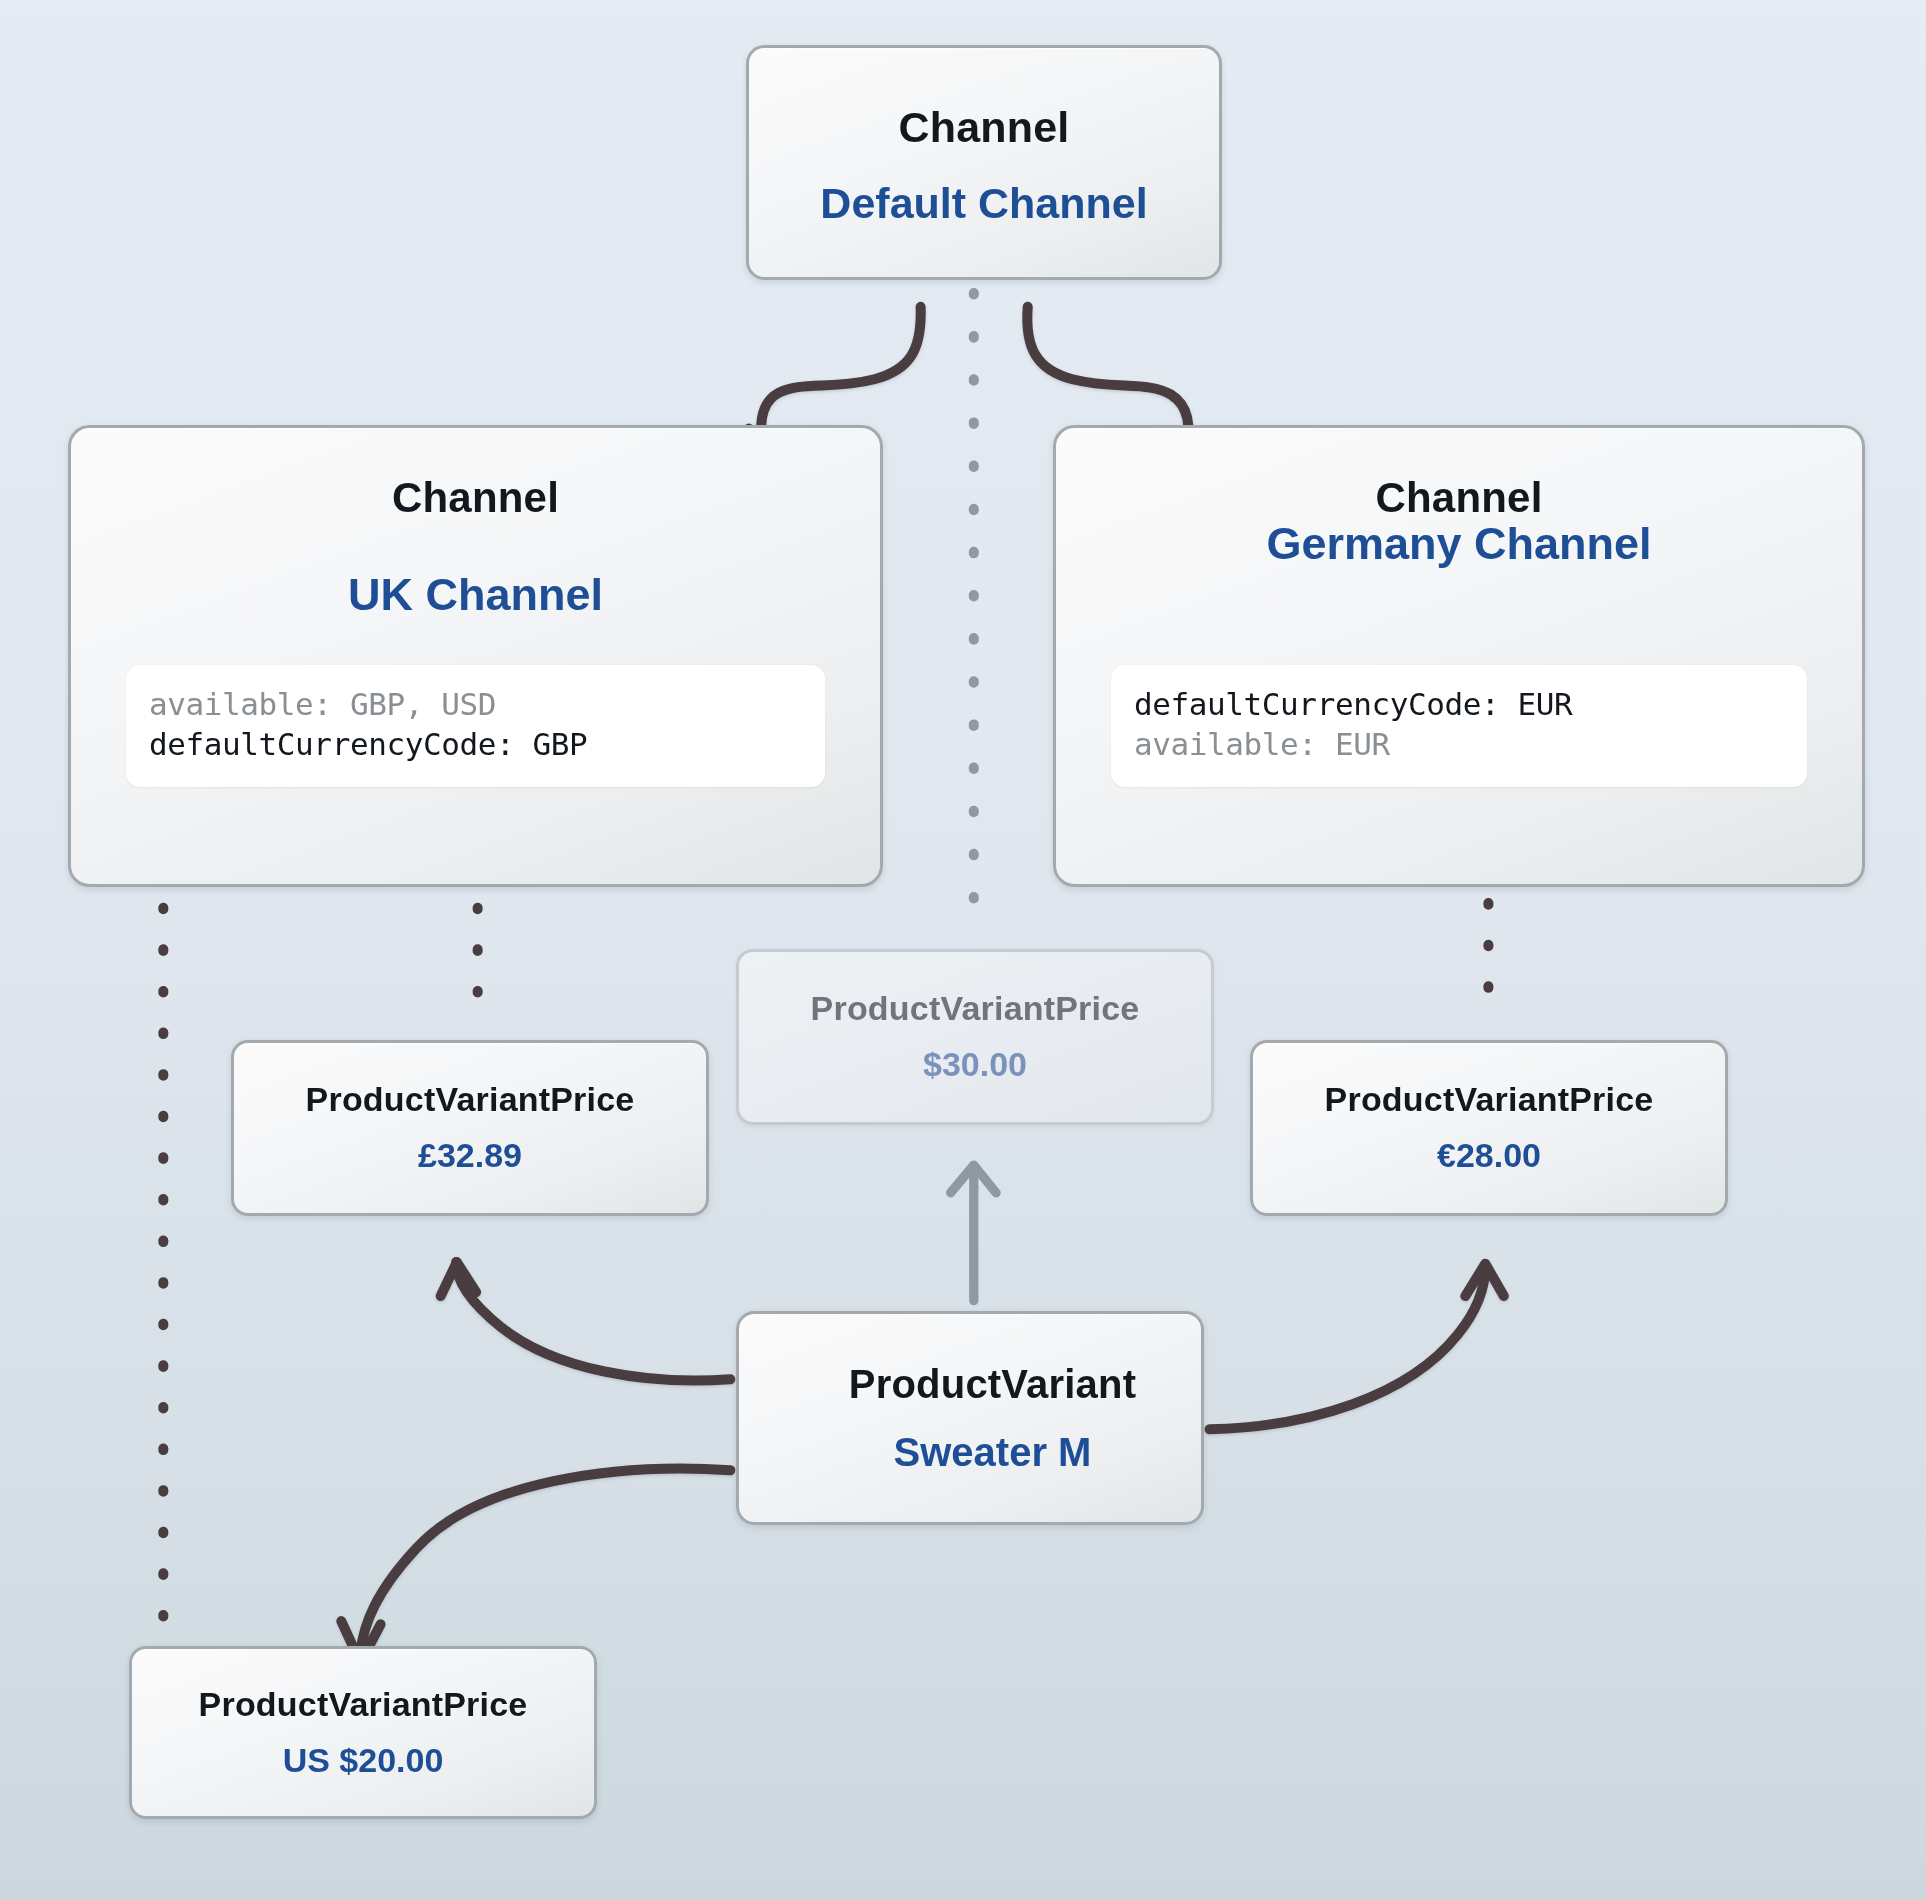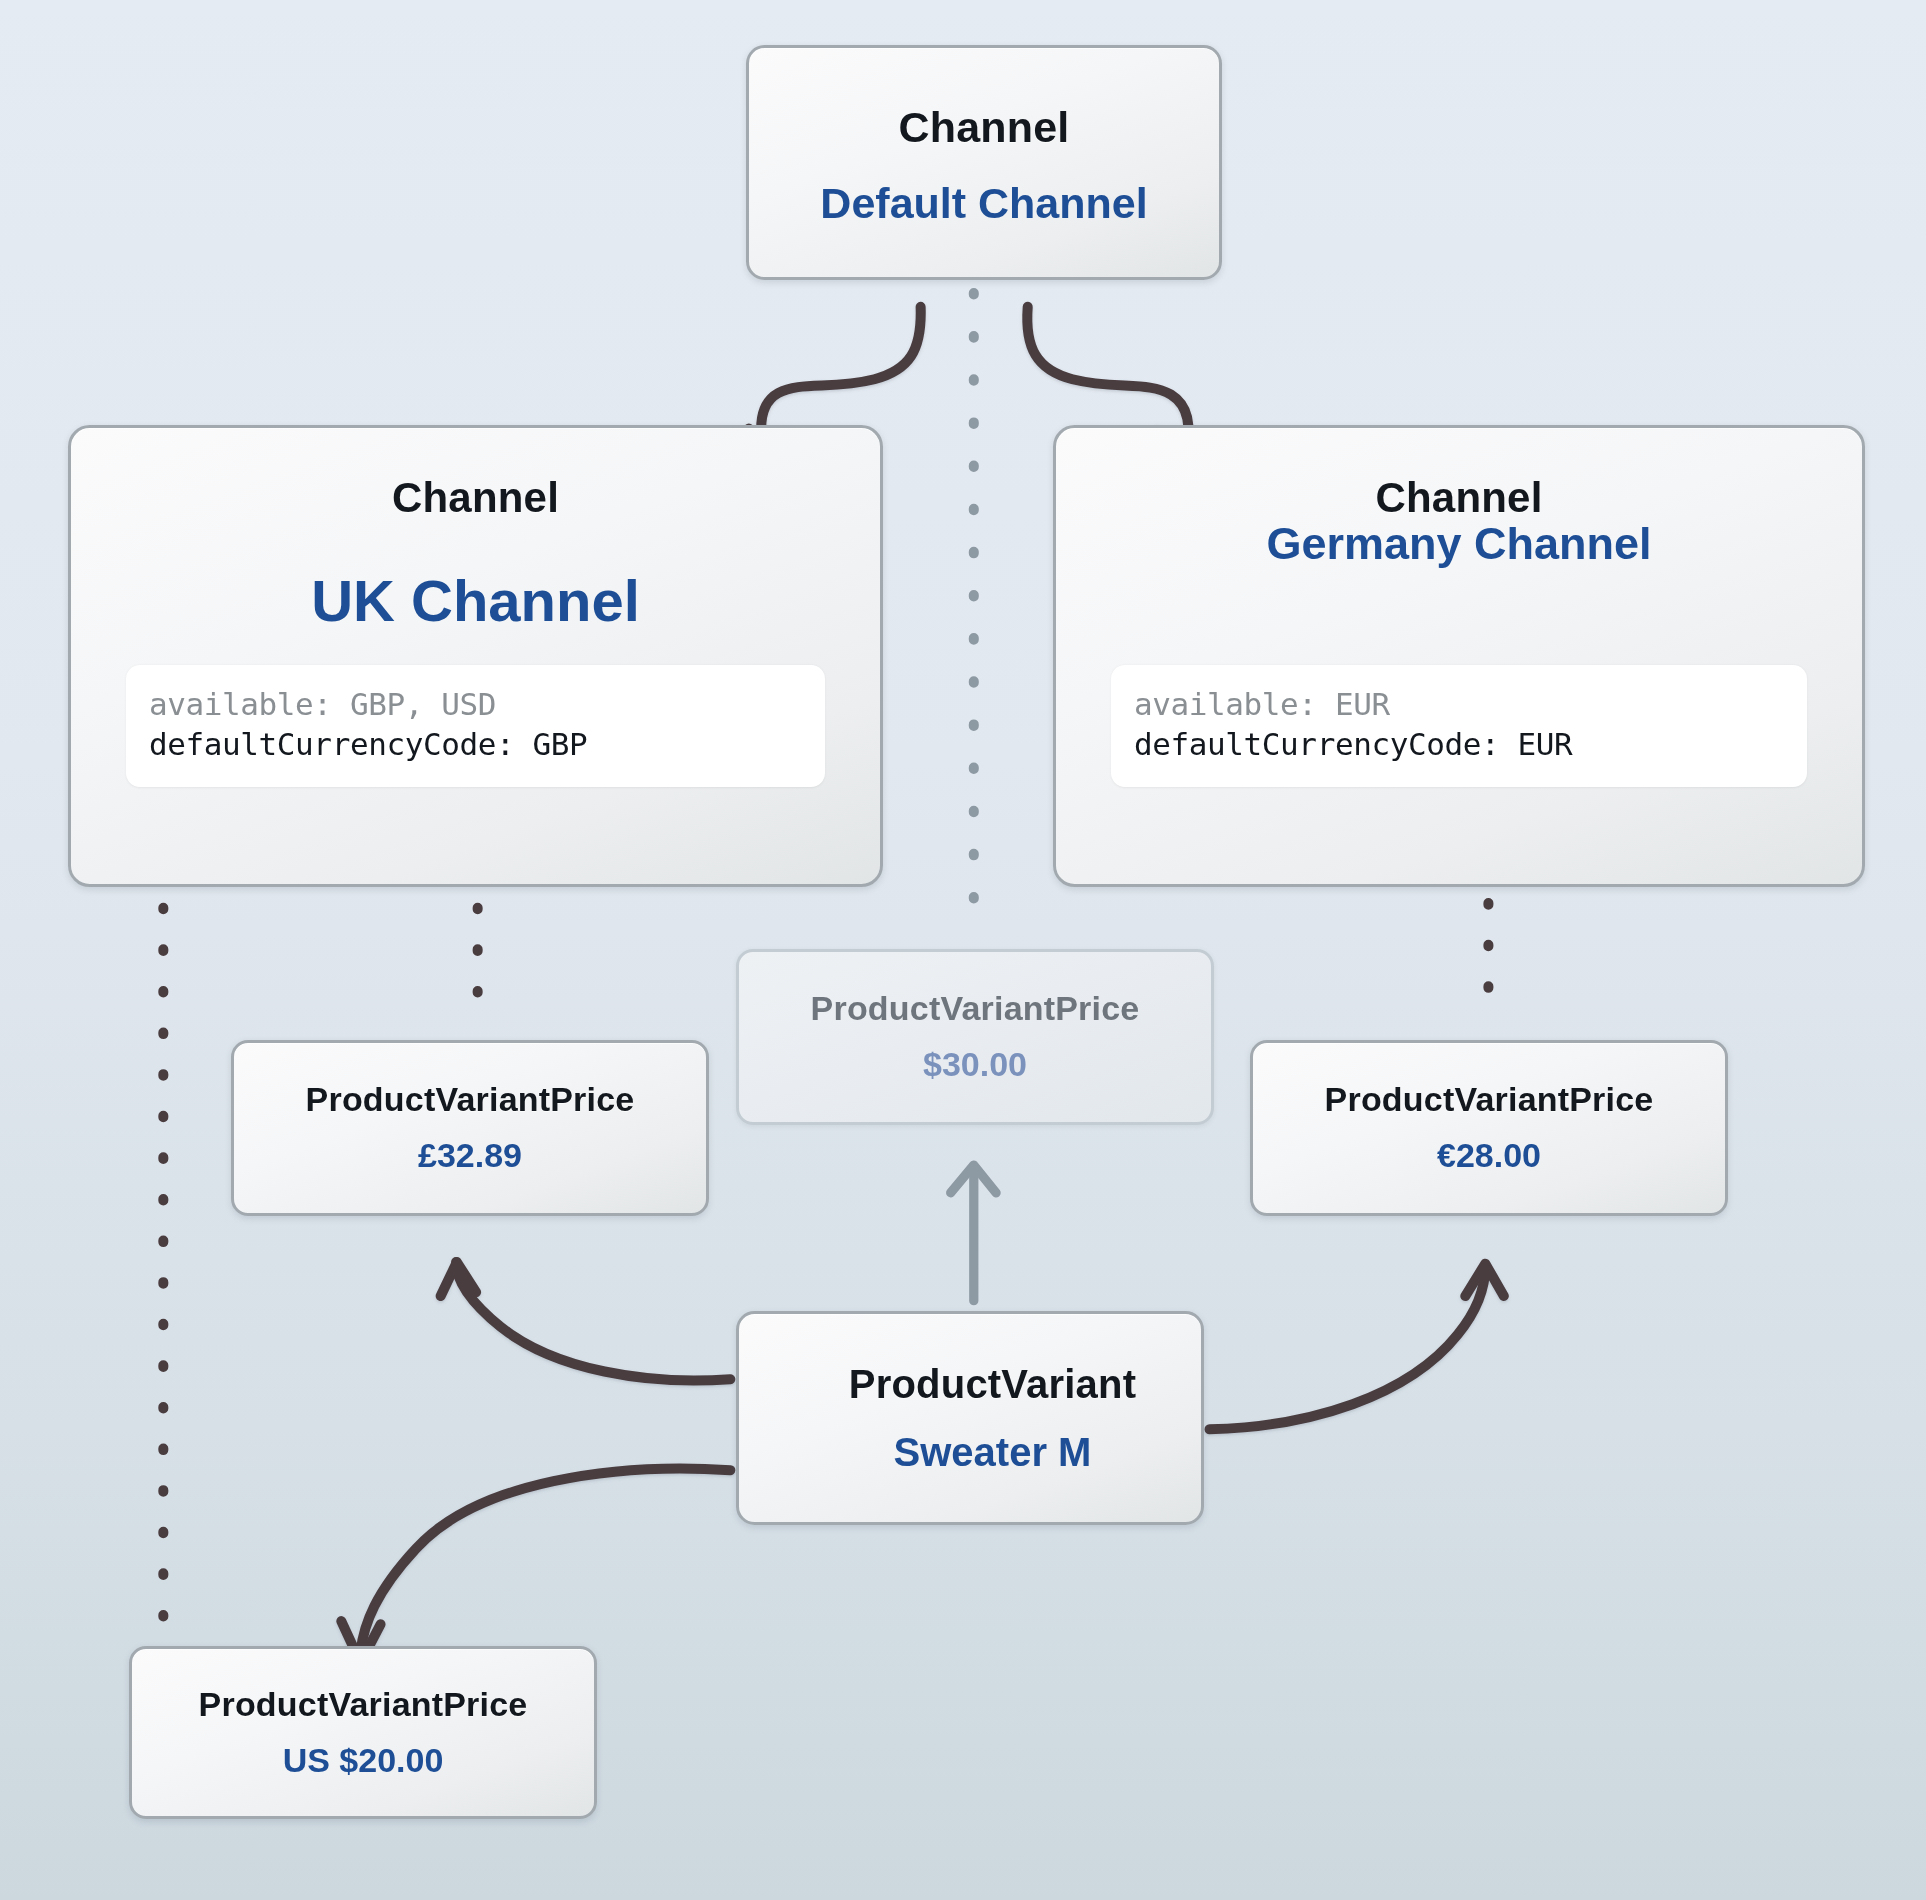--- a/index.html
+++ b/index.html
@@ -75,21 +75,21 @@
   #node-default-channel .name { font-size: 43px; }
 
   #node-uk-channel {
     left: 68px; top: 425px;
     width: 815px; height: 462px;
     border-radius: 21.6px;
     justify-content: flex-start;
     padding-top: 48px;
   }
   #node-uk-channel .type { font-size: 42px; }
-  #node-uk-channel .name { font-size: 58px; margin-top: 51px; }
+  #node-uk-channel .name { font-size: 45px; margin-top: 51px; }
 
   #node-germany-channel {
     left: 1053px; top: 425px;
     width: 812px; height: 462px;
     border-radius: 21.6px;
     justify-content: flex-start;
     padding-top: 48px;
   }
   #node-germany-channel .type { font-size: 42px; }
   #node-germany-channel .name { font-size: 45px; }
@@ -236,22 +236,22 @@
     <div class="attr-panel">
       <div class="attr-line secondary">available: GBP, USD</div>
       <div class="attr-line primary">defaultCurrencyCode: GBP</div>
     </div>
   </div>
 
   <div class="node" id="node-germany-channel">
     <div class="type">Channel</div>
     <div class="name">Germany Channel</div>
     <div class="attr-panel">
+      <div class="attr-line primary">defaultCurrencyCode: EUR</div>
       <div class="attr-line secondary">available: EUR</div>
-      <div class="attr-line primary">defaultCurrencyCode: EUR</div>
     </div>
   </div>
 
   <div class="node price-node" id="node-price-gbp">
     <div class="type">ProductVariantPrice</div>
     <div class="name">£32.89</div>
   </div>
 
   <div class="node" id="node-price-usd-faded">
     <div class="type">ProductVariantPrice</div>

